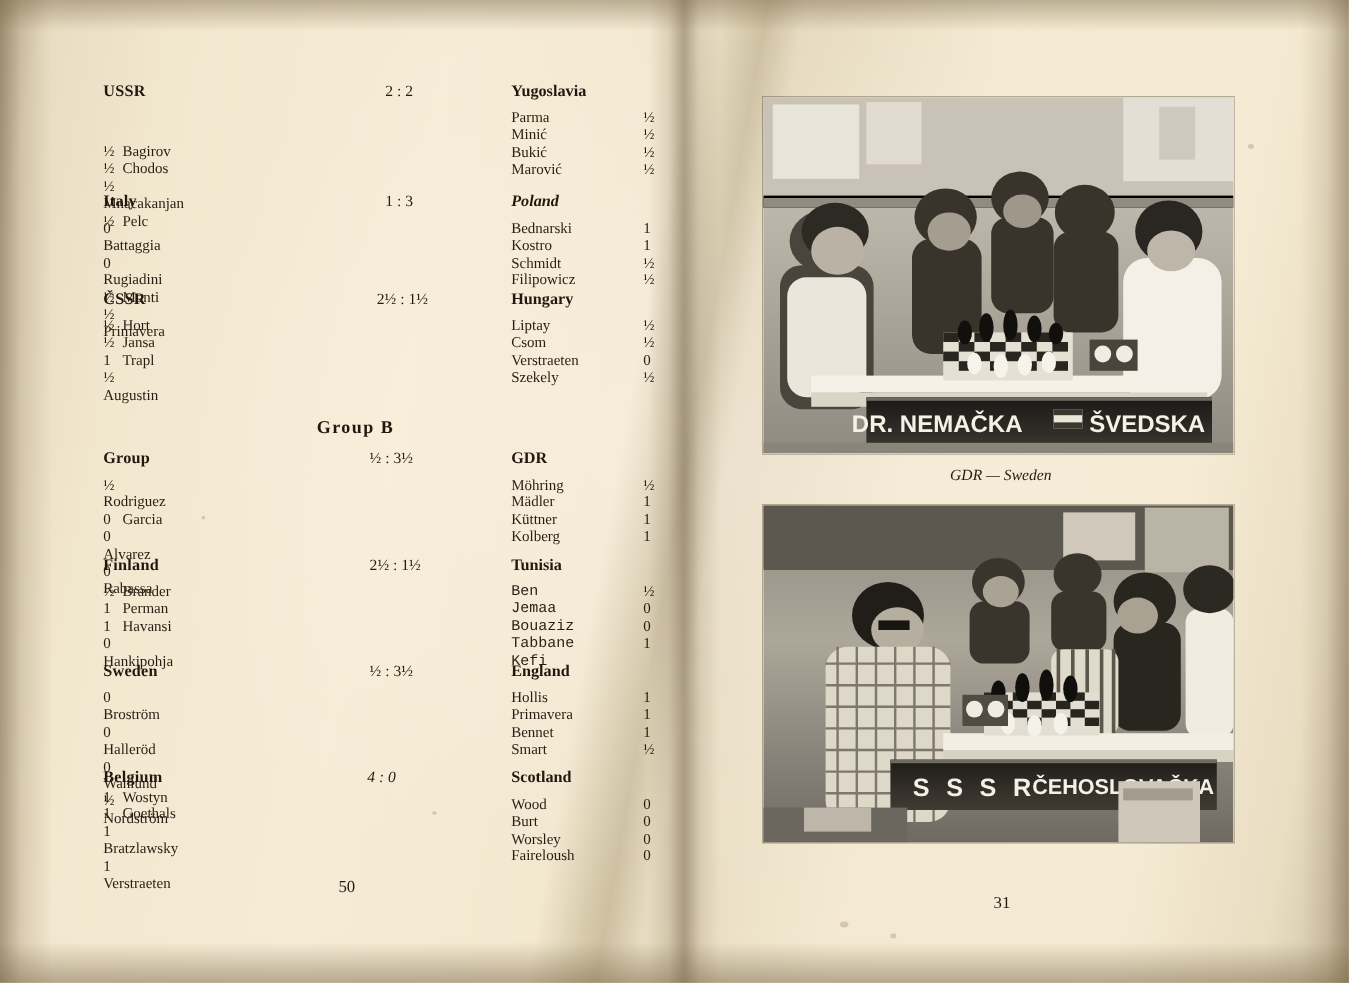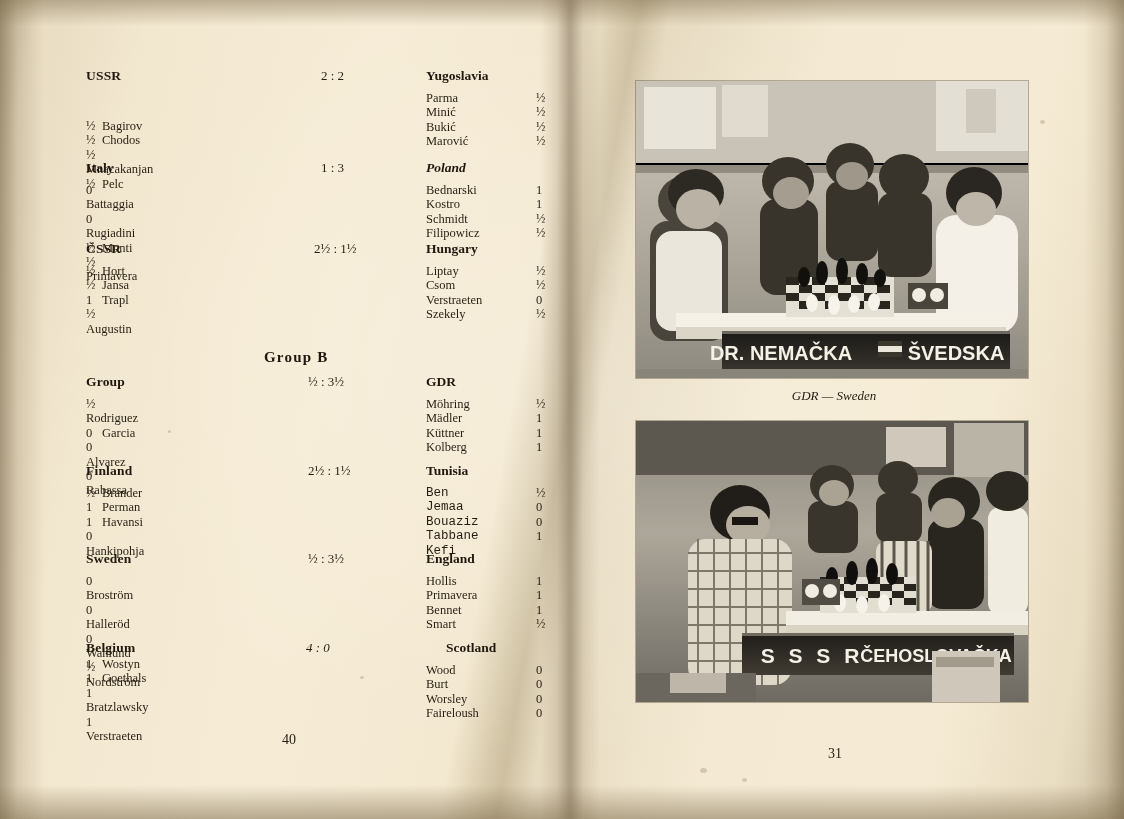--- a/index.html
+++ b/index.html
@@ -237,42 +237,42 @@
         <div>1</div>
         <div>1</div>
         <div>1</div>
         <div>½</div>
       </div>
     </div>
 
     <div class="match" style="left:50px;top:632px;">
       <div class="team-left">Belgium</div>
       <div class="score" style="left:220px;top:0;font-style:italic;">4 : 0</div>
-      <div class="team-right" style="left:340px;top:0;margin-left:20px;">Scotland</div>
+      <div class="team-right" style="left:340px;top:0;">Scotland</div>
       <div class="players" style="left:0;top:17px;">
         <div><span class="pt">1</span><span>Wostyn</span></div>
         <div><span class="pt">1</span><span>Goethals</span></div>
         <div><span class="pt">1</span><span>Bratzlawsky</span></div>
         <div><span class="pt">1</span><span>Verstraeten</span></div>
       </div>
       <div class="players" style="left:340px;top:23px;">
         <div>Wood</div>
         <div>Burt</div>
         <div>Worsley</div>
         <div>Faireloush</div>
       </div>
       <div class="pts-right" style="left:450px;top:23px;">
         <div>0</div>
         <div>0</div>
         <div>0</div>
         <div>0</div>
       </div>
     </div>
 
-    <div class="folio" style="left:246px;top:724px;">40</div>
+    <div class="folio" style="left:246px;top:724px;">50</div>
   </div>
 
   <div class="page right-page">
 
     <div class="photo ph-frame" style="left:70px;top:73px;width:392px;height:297px;">
       <svg class="photo-inner" viewBox="0 0 392 297" preserveAspectRatio="none">
         <defs>
           <linearGradient id="bg1" x1="0" y1="0" x2="0" y2="1">
             <stop offset="0%" stop-color="#cfc9bd"></stop>
             <stop offset="45%" stop-color="#b4aea2"></stop>

